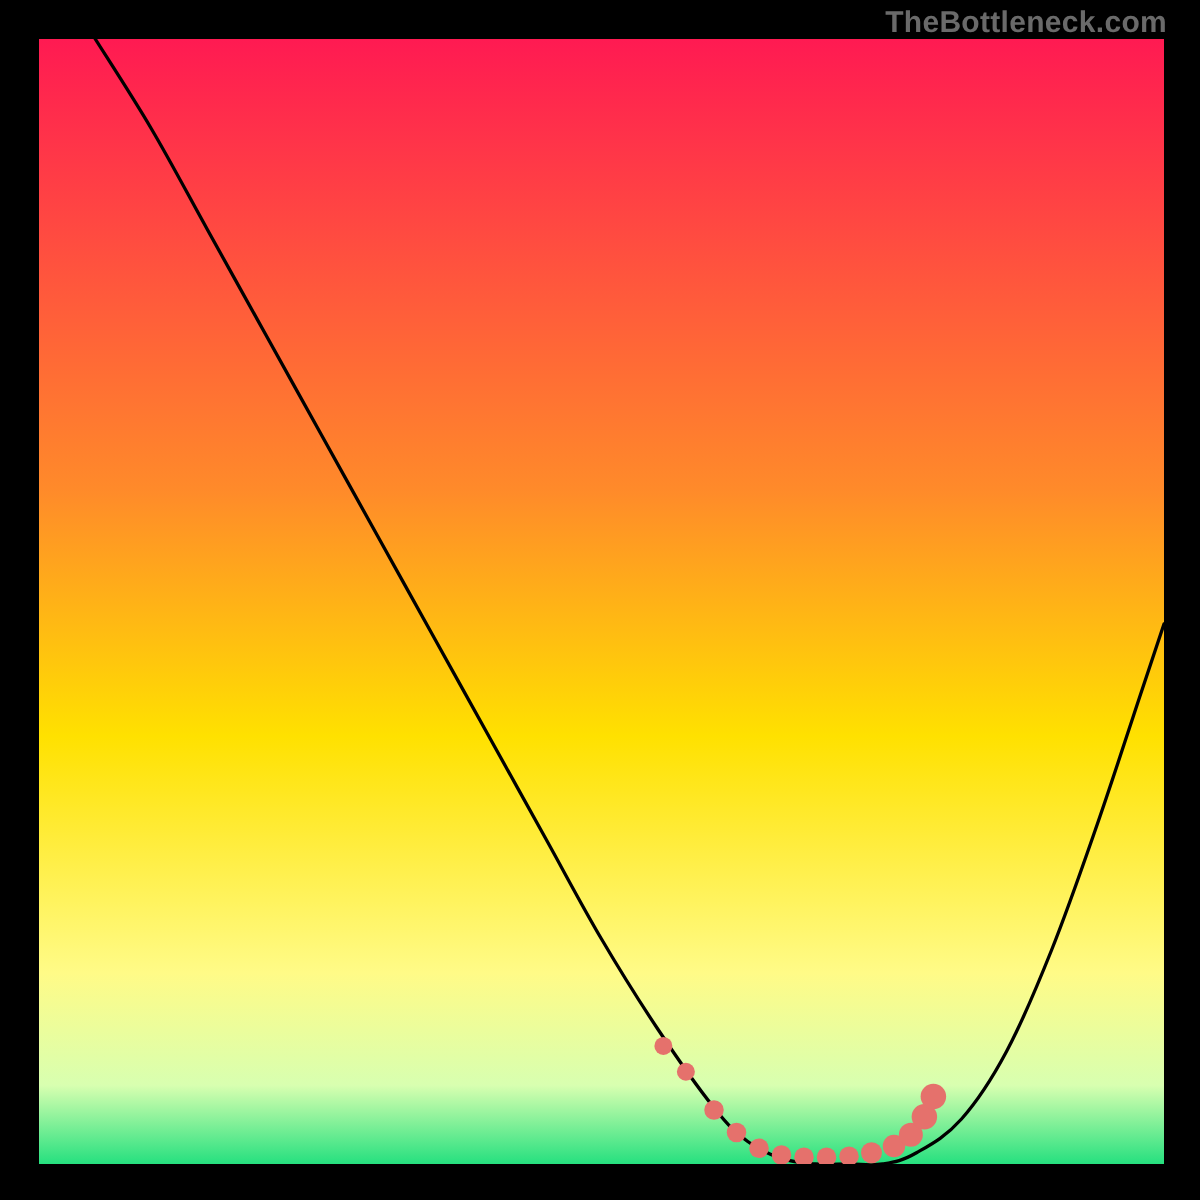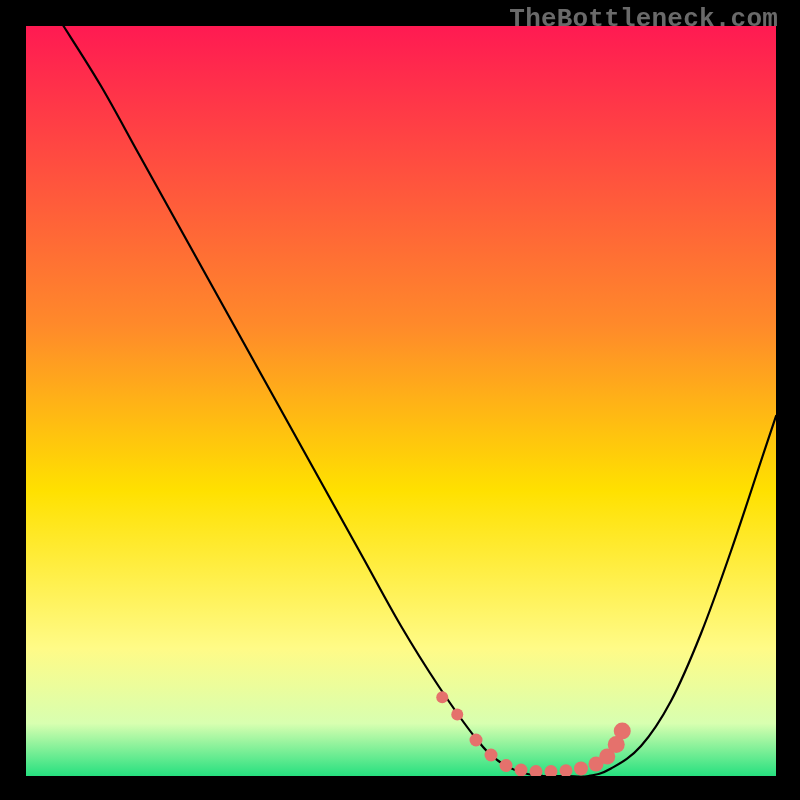--- a/index.html
+++ b/index.html
@@ -15,22 +15,22 @@
     left: 26px;
     top: 26px;
     width: 750px;
     height: 750px;
     overflow: hidden;
   }
   .watermark {
     position: absolute;
     top: 4px;
     right: 22px;
-    font-family: Liberation Mono, monospace;
-    font-size: 26px;
+    font-family: Liberation Sans, sans-serif;
+    font-size: 20px;
     font-weight: bold;
     color: #6a6a6a;
     letter-spacing: 0.2px;
   }
   svg { display: block; }
 </style>
 </head>
 <body>
 
 <div class="frame">

